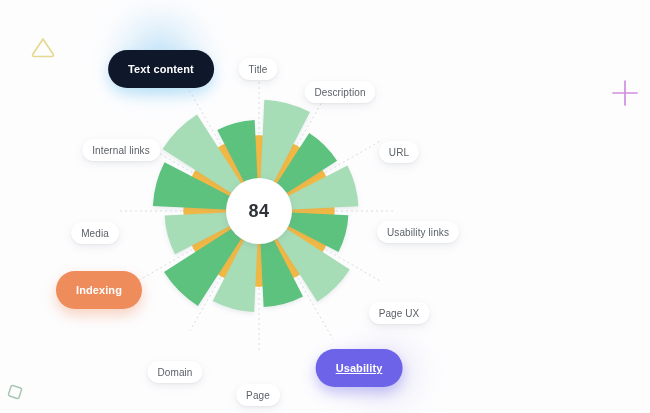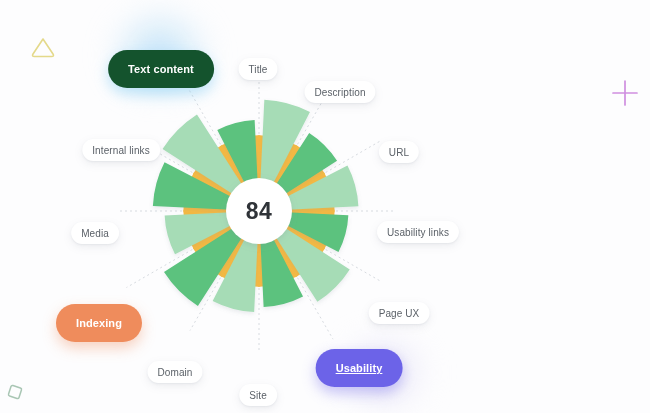--- a/index.html
+++ b/index.html
@@ -47,28 +47,28 @@
     margin-top:22px;
   }
   .pill.accent{
     color:#ffffff;
     font-size:11px;
     font-weight:bold;
     height:38px;
     padding:0 20px;
     border-radius:19px;
   }
-  .pill.accent.blue{background:#14532d;box-shadow:0 6px 14px rgba(108,196,239,.40);}
-  .pill.accent.orange{background:#ef8c5c;box-shadow:0 6px 14px rgba(239,140,92,.38);margin-top:33px;}
+  .pill.accent.blue{background:#0f172a;box-shadow:0 6px 14px rgba(108,196,239,.40);}
+  .pill.accent.orange{background:#ef8c5c;box-shadow:0 6px 14px rgba(239,140,92,.38);}
   .pill.accent.purple{background:#6c63e8;box-shadow:0 6px 14px rgba(108,99,232,.38);}
 
   .score{
     position:absolute;left:259px;top:211px;
     transform:translate(-50%,-50%);
-    font-size:23px;font-weight:bold;color:#2f3338;
+    font-size:18px;font-weight:bold;color:#2f3338;
     letter-spacing:.5px;
   }
 </style>
 </head>
 <body>
 
 <div id="stage">
 
   <div class="glow glow-blue"></div>
   <div class="glow glow-purple"></div>
@@ -139,21 +139,21 @@
 
   <div class="score">84</div>
 
   <div id="labels">
       <div class="pill plain" style="left: 258px; top: 47px;">Title</div>
       <div class="pill plain" style="left: 340px; top: 70px;">Description</div>
       <div class="pill plain" style="left: 399px; top: 130px;">URL</div>
       <div class="pill plain" style="left: 418px; top: 210px;">Usability links</div>
       <div class="pill plain" style="left: 399px; top: 291px; text-align: center;">Page UX</div>
       <div class="pill accent purple" style="left: 359px; top: 368px; text-decoration: underline;">Usability</div>
-      <div class="pill plain" style="left: 258px; top: 373px;">Site</div>
+      <div class="pill plain" style="left: 258px; top: 373px;">Page</div>
       <div class="pill plain" style="left: 175px; top: 350px;">Domain</div>
       <div class="pill accent orange" style="left: 99px; top: 290px;">Indexing</div>
       <div class="pill plain" style="left: 95px; top: 211px;">Media</div>
       <div class="pill plain" style="left: 121px; top: 128px; text-align: right;">Internal links</div>
       <div class="pill accent blue" style="left: 161px; top: 69px;">Text content</div>
     </div>
 
 </div>
 
 </body></html>

